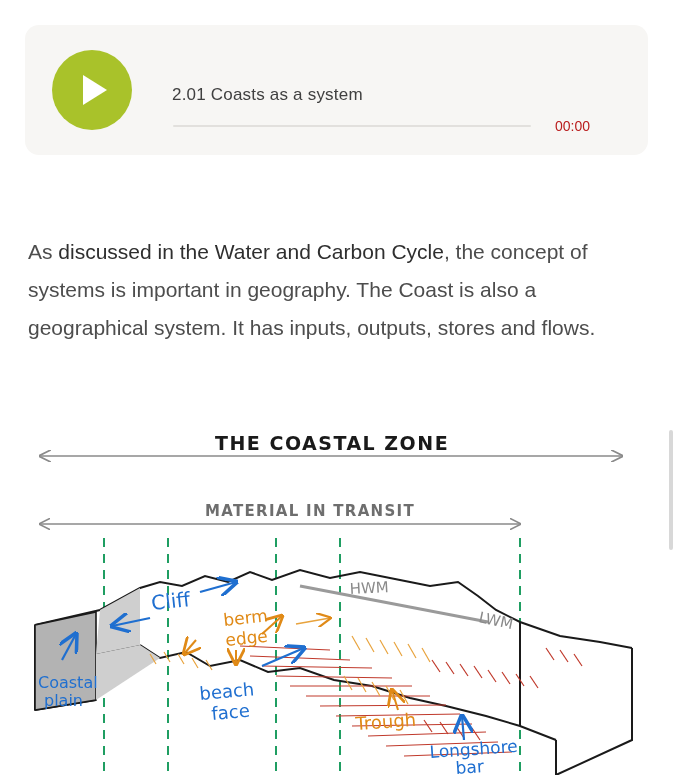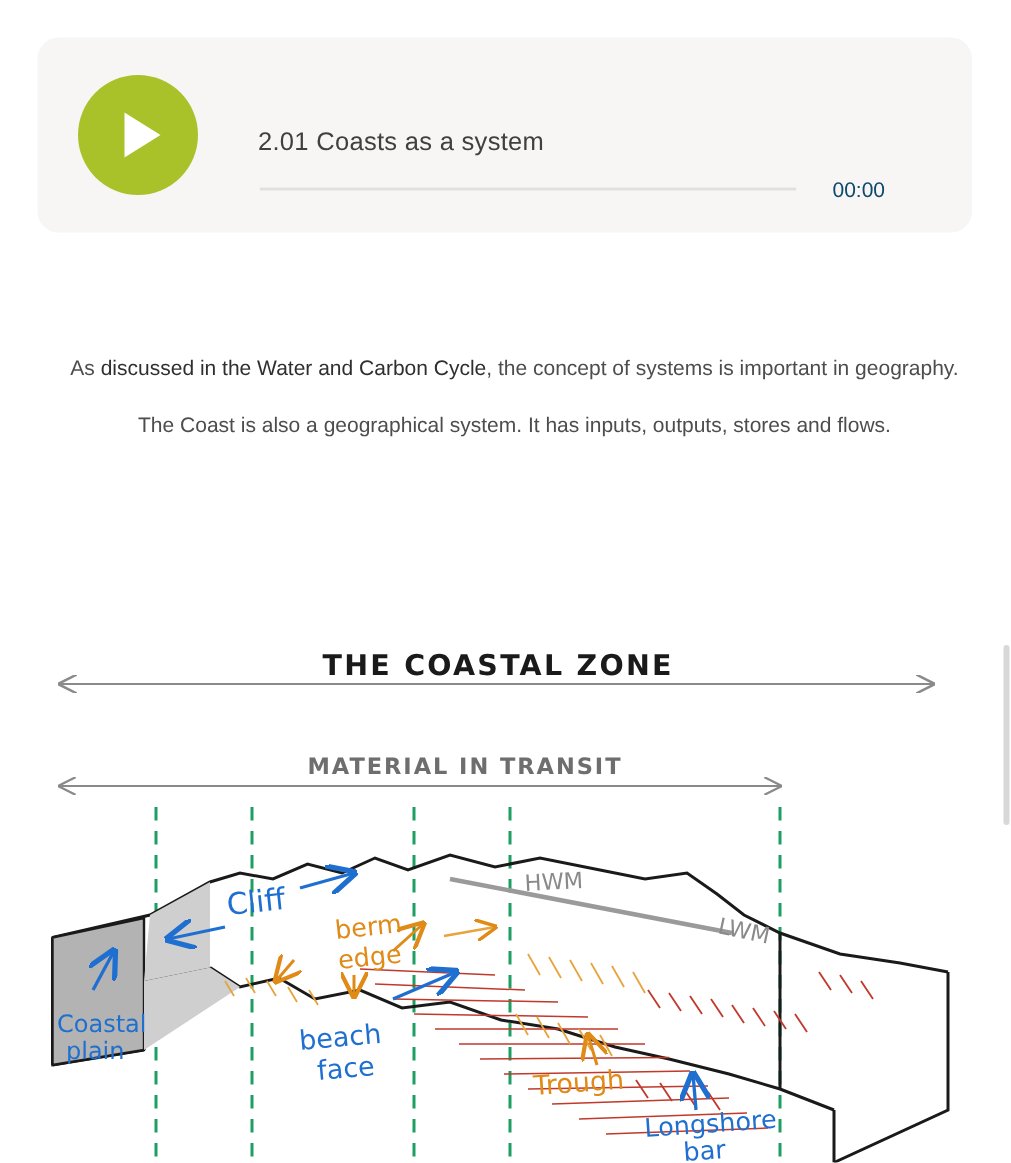--- a/index.html
+++ b/index.html
@@ -74,33 +74,32 @@
     height: 2px;
     width: 0%;
     background: #a9c22a;
     border-radius: 2px;
   }
   .time-display {
     position: absolute;
     left: 530px;
     top: 93px;
     font-size: 14px;
-    color: #0c4a6e;
+    color: #b91c1c;
   }
 
   
   .body-text {
     position: absolute;
-    left: 43px;
+    left: 28px;
     top: 212px;
     width: 600px;
-    font-size: 14px;
+    font-size: 21px;
     line-height: 38px;
     color: #4d4d4d;
-    text-align: center;
   }
   .body-text .emph {
     color: #2f2f2f;
   }
 
   
   .figure {
     position: absolute;
     left: 0px;
     top: 410px;

